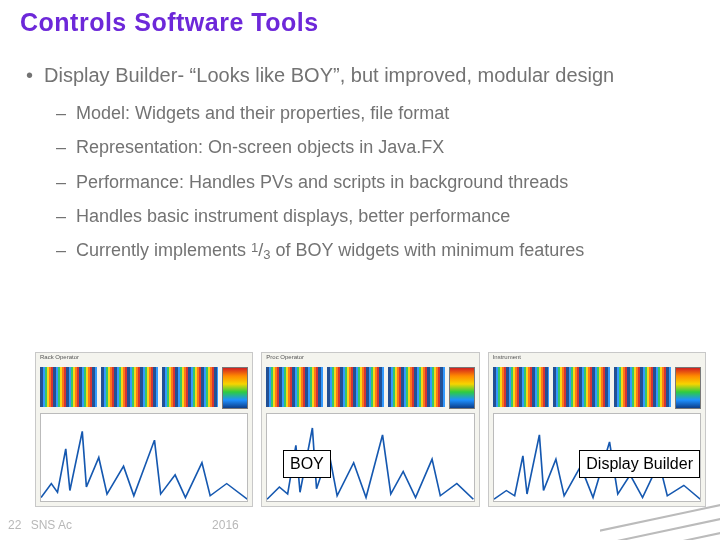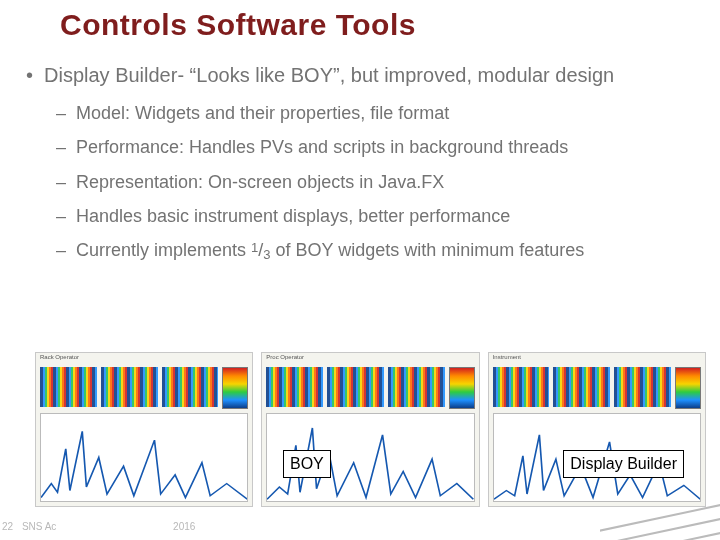--- a/index.html
+++ b/index.html
@@ -17,24 +17,23 @@
     height: 540px;
     position: relative;
     box-sizing: border-box;
   }
   .title {
     position: absolute;
     top: 8px;
     left: 20px;
     font-family: Arial, "Arial Black", sans-serif;
     font-weight: 900;
-    font-size: 30px;
-    color: #7f1d1d;
+    font-size: 25px;
+    color: #6d28d9;
     letter-spacing: 0.5px;
-    margin-left: 40px;
   }
   .body {
     position: absolute;
     top: 62px;
     left: 26px;
     right: 14px;
     font-size: 20px;
     color: #737373;
     line-height: 1.35;
   }
@@ -117,27 +116,27 @@
 
   .badge {
     position: absolute;
     border: 1.5px solid #000;
     background: #fff;
     font-size: 16px;
     padding: 4px 6px;
     font-family: Arial, sans-serif;
   }
   .badge.boy { left: 283px; top: 450px; }
-  .badge.db  { right: 36px; top: 450px; text-align: right; }
+  .badge.db  { right: 20px; top: 450px; text-align: right; }
 
   .footer {
     position: absolute;
-    left: 2px;
+    left: 8px;
     bottom: 8px;
-    font-size: 10px;
+    font-size: 12px;
     color: #b8b8b8;
   }
   .footer .pnum { color:#b8b8b8; margin-right:6px; }
   .corner {
     position: absolute;
     right: 0; bottom: 0;
     width: 120px; height: 48px;
     overflow: hidden;
     pointer-events: none;
   }
@@ -156,22 +155,22 @@
 <body>
 
 <div class="slide">
 
   <div class="title">Controls Software Tools</div>
 
   <div class="body">
     <div class="bul1">Display Builder- “Looks like BOY”, but improved, modular design</div>
     <div class="sub">
       <div class="bul2">Model: Widgets and their properties, file format</div>
+      <div class="bul2">Representation: On-screen objects in Java.FX</div>
       <div class="bul2">Performance: Handles PVs and scripts in background threads</div>
-      <div class="bul2">Representation: On-screen objects in Java.FX</div>
       <div class="bul2">Handles basic instrument displays, better performance</div>
       <div class="bul2">
         <span>Currently implements </span><span class="frac-num">1</span>/<span class="frac-den">3</span><span> of BOY widgets with minimum features</span>
       </div>
     </div>
   </div>
 
   <div class="imgs">
     <div class="shot">
       <div class="hdr">Rack Operator</div>

